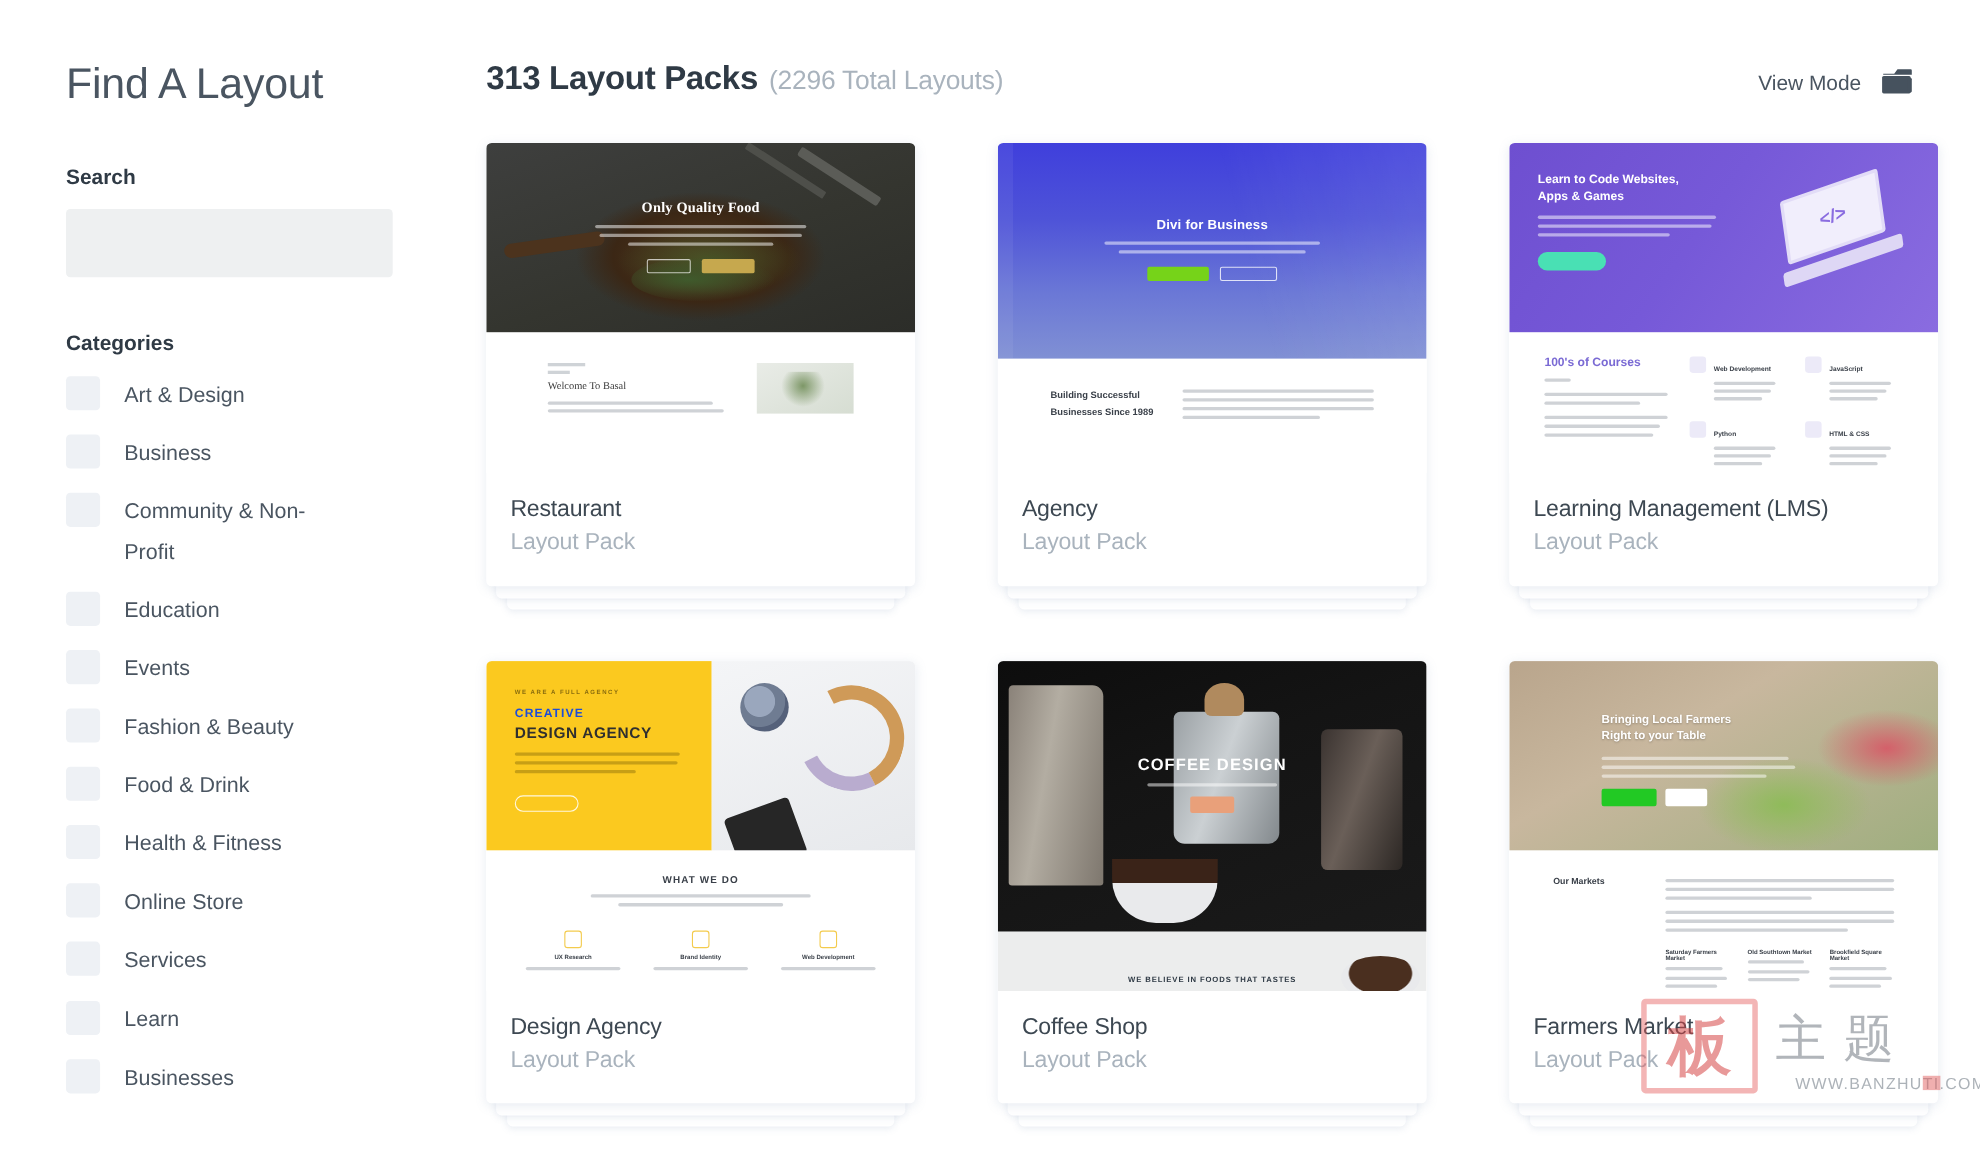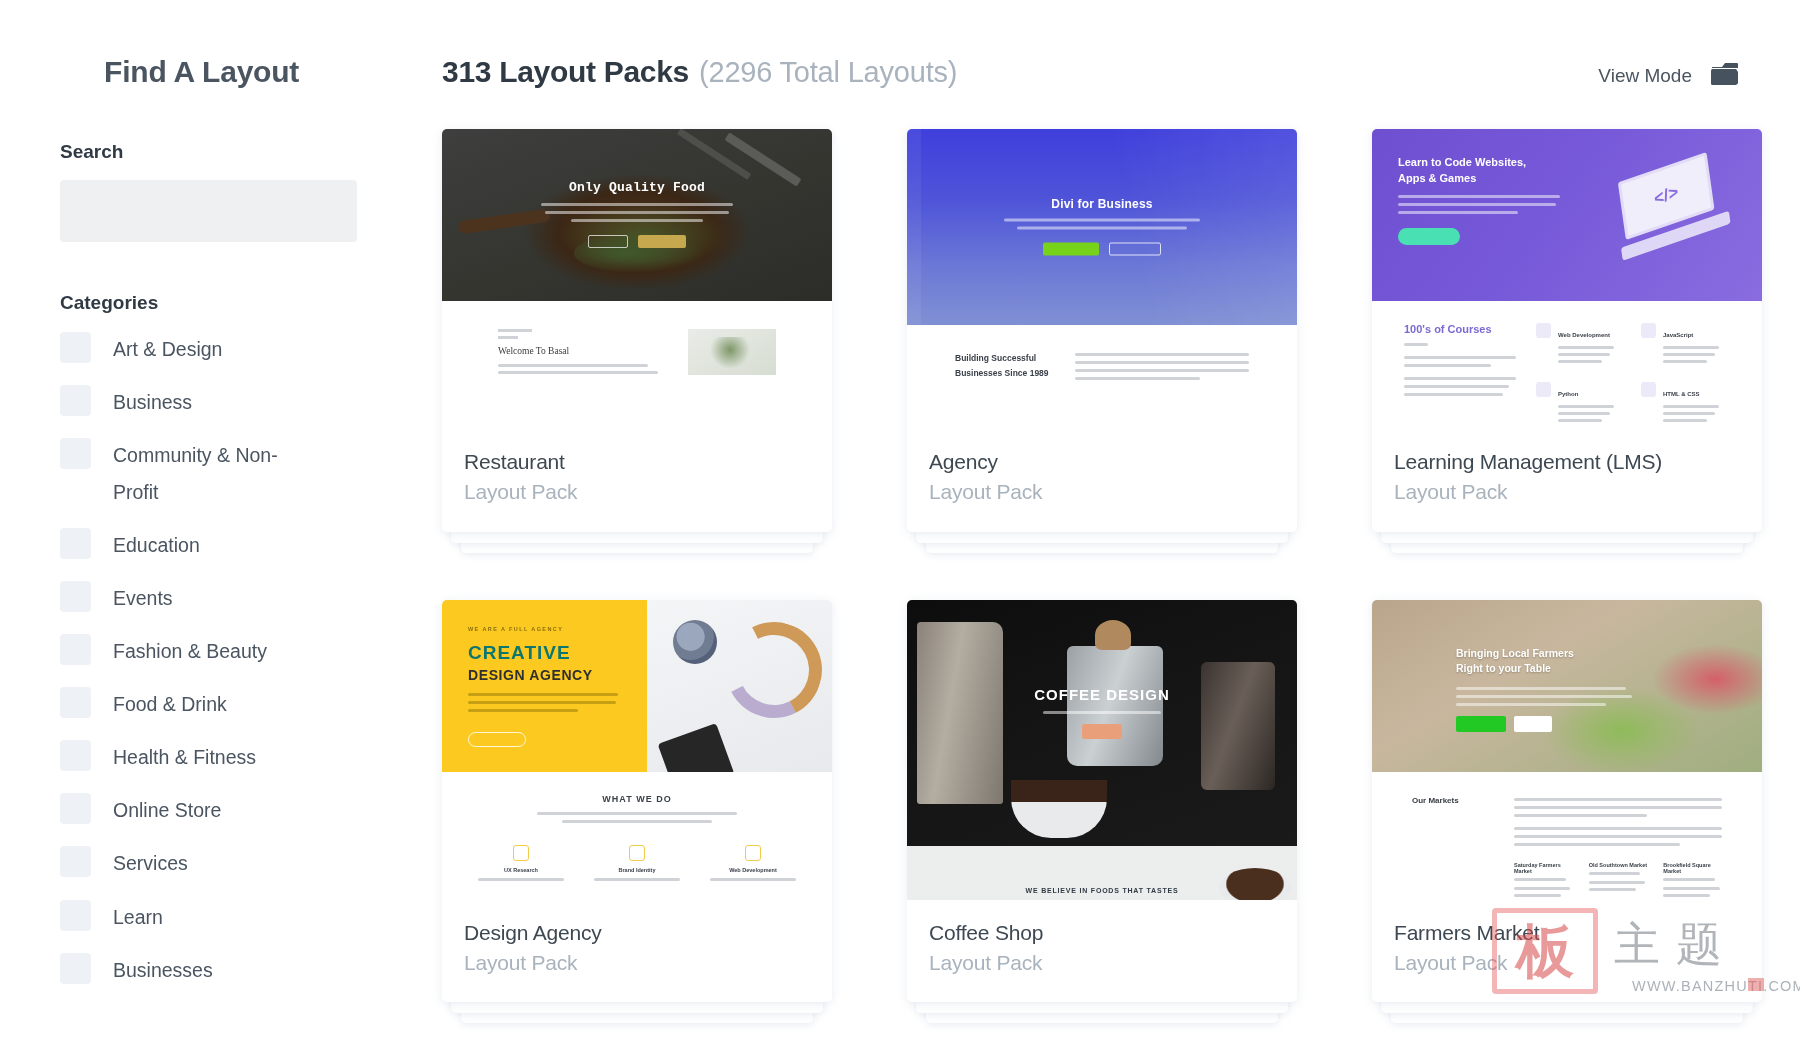--- a/index.html
+++ b/index.html
@@ -21,26 +21,25 @@
   }
 
   
   .sidebar {
     width: 400px;
     flex: 0 0 400px;
     padding: 55px 0 0 60px;
   }
 
   .sidebar-title {
-    font-size: 30px;
-    font-weight: 700;
+    font-size: 39px;
+    font-weight: 400;
     color: #4a5561;
     letter-spacing: -0.2px;
     margin-bottom: 52px;
-    margin-left: 44px;
   }
 
   .section-label {
     font-size: 19px;
     font-weight: 700;
     color: #2f3a45;
     margin-bottom: 17px;
   }
 
   .search-input {
@@ -101,21 +100,21 @@
     margin-bottom: 38px;
   }
 
   .header-title {
     font-size: 30px;
     font-weight: 700;
     color: #2f3a45;
     letter-spacing: -0.3px;
   }
   .header-sub {
-    font-size: 29px;
+    font-size: 24px;
     font-weight: 400;
     color: #a9b3bd;
     margin-left: 10px;
     letter-spacing: -0.2px;
   }
 
   .view-mode {
     display: flex;
     align-items: center;
     gap: 18px;
@@ -293,21 +292,21 @@
   .lms-cell { display:flex; gap: 7px; }
   .lms-ic { width: 15px; height: 15px; background:#eceaf8; border-radius:3px; flex:0 0 15px;}
   .lms-ct { font-size: 6px; font-weight: 700; color:#3a4049; }
 
   
   .da-hero { height: 172px; display: flex; }
   .da-left {
     width: 205px; background: #fbc91f; padding: 26px 0 0 26px; position: relative;
   }
   .da-kicker { font-size: 5.5px; color: rgba(60,45,0,0.6); letter-spacing: 1.4px; font-weight:700; }
-  .da-h1 { font-size: 19px; font-weight: 800; color: #0f766e; letter-spacing: 1px; margin-top: 10px; }
+  .da-h1 { font-size: 11px; font-weight: 800; color: #1d4ed8; letter-spacing: 1px; margin-top: 10px; }
   .da-h2 { font-size: 14px; font-weight: 800; color: #2f2f2f; letter-spacing: 0.6px; margin-top: 3px;}
   .da-btn { margin-top: 20px; width: 58px; height: 15px; border: 1.5px solid rgba(255,255,255,0.85); border-radius: 8px; }
   .da-right {
     flex: 1;
     background: linear-gradient(160deg,#f4f5f7 0%, #e7e9ec 100%);
     position: relative; overflow: hidden;
   }
   .headphone {
     position: absolute; right: 10px; top: 22px; width: 96px; height: 96px;
     border: 13px solid #cf9a58; border-radius: 50%;
@@ -517,21 +516,21 @@
       <div class="card-wrap">
         <div class="sheet sheet-1"></div>
         <div class="sheet sheet-2"></div>
         <div class="card">
           <div class="preview">
             <div class="resto-hero hero">
               <div class="knife"></div>
               <div class="board-handle"></div>
               <div class="herbs"></div>
               <div class="hero-center">
-                <div class="hero-h" style="font-size:13px;font-family:Liberation Mono, monospace;">Only Quality Food</div>
+                <div class="hero-h" style="font-size:13px;font-family:Liberation Serif, serif;">Only Quality Food</div>
                 <div class="lorem-lines">
                   <div class="ll" style="width:192px"></div>
                   <div class="ll" style="width:184px"></div>
                   <div class="ll" style="width:132px"></div>
                 </div>
                 <div style="margin-top:10px">
                   <span class="btn-mini" style="width:40px;border:1px solid rgba(255,255,255,0.7)"></span>
                   <span class="btn-mini" style="width:48px;background:#c6a84e;margin-left:5px"></span>
                 </div>
               </div>

